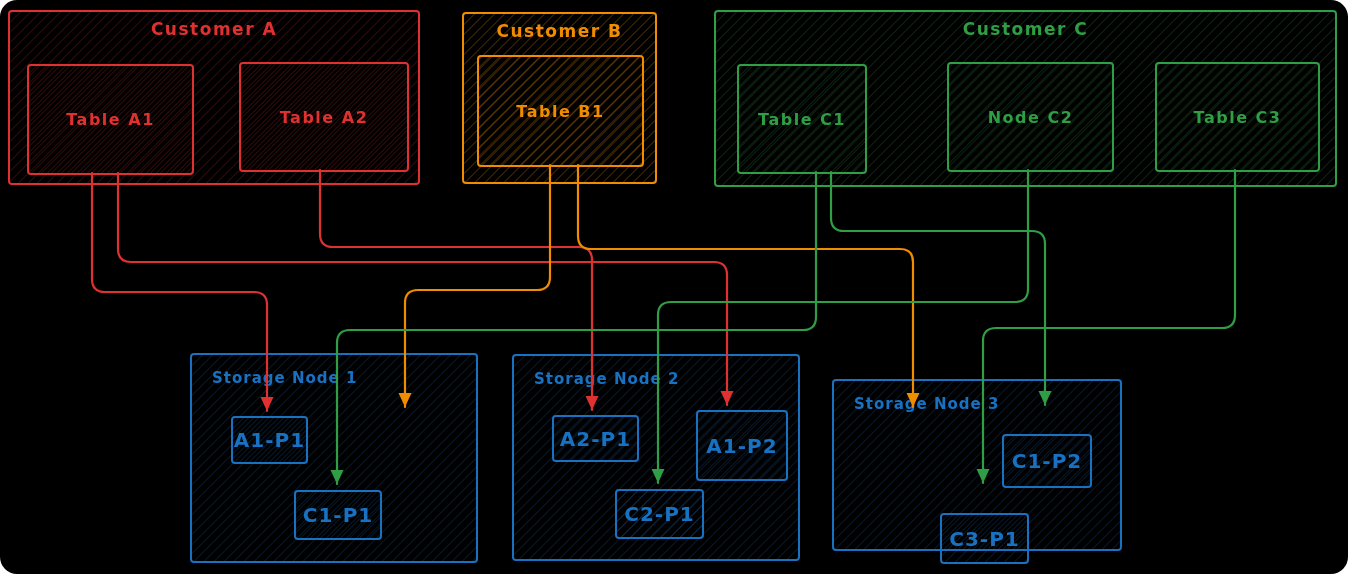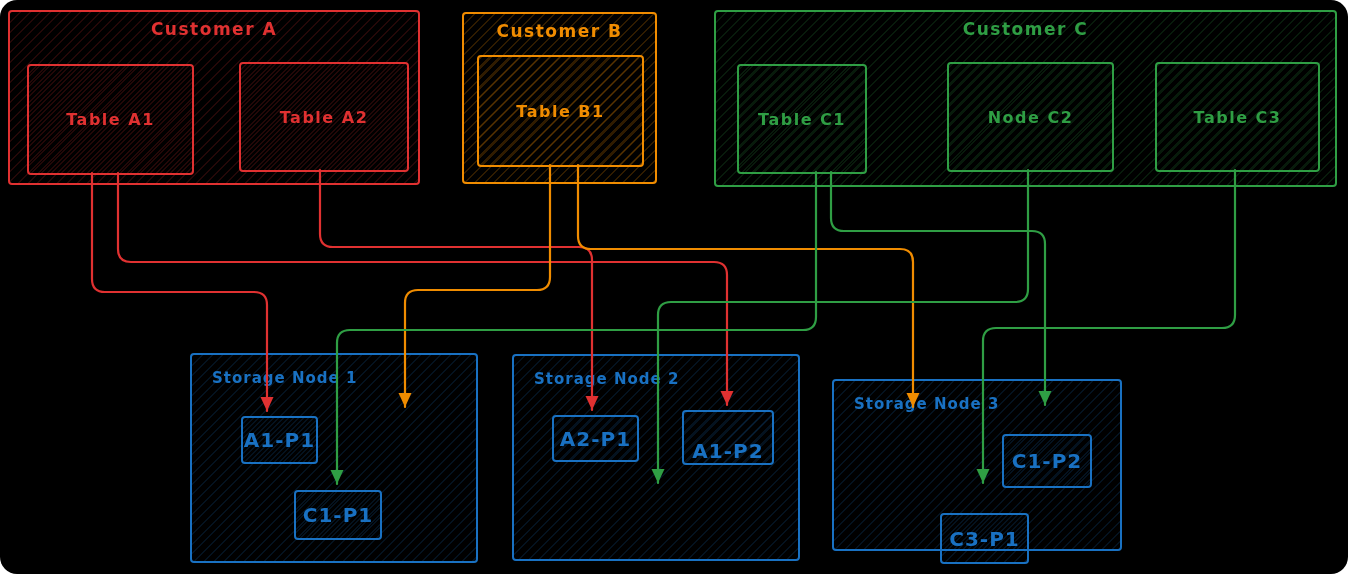--- a/index.html
+++ b/index.html
@@ -62,35 +62,38 @@
     <div class="box green inner table-box" style="left:231px;top:50px;width:167px;height:110px;">
       <span class="lbl">Node C2</span>
     </div>
     <div class="box green inner table-box" style="left:439px;top:50px;width:165px;height:110px;">
       <span class="lbl">Table C3</span>
     </div>
   </div>
 
   <div class="box blue" style="left:190px;top:353px;width:288px;height:210px;">
     <div class="node-title">Storage Node 1</div>
-    <div class="box blue inner part-box" style="left:49px;top:61px;width:77px;height:48px;">
+    <div class="box blue inner part-box" style="left:39px;top:61px;width:77px;height:48px;">
       <span class="lbl">A1-P1</span>
     </div>
     <div class="box blue inner part-box" style="left:102px;top:135px;width:88px;height:50px;">
       <span class="lbl">C1-P1</span>
     </div>
   </div>
 
   <div class="box blue" style="left:512px;top:354px;width:288px;height:207px;">
     <div class="node-title">Storage Node 2</div>
     <div class="box blue inner part-box" style="left:38px;top:59px;width:87px;height:47px;">
       <span class="lbl">A2-P1</span>
     </div>
-    <div class="box blue inner part-box" style="left:168px;top:54px;width:92px;height:55px;align-items:flex-end;">
+    <div class="box blue inner part-box" style="left:182px;top:54px;width:92px;height:71px;">
       <span class="lbl">A1-P2</span>
+    </div>
+    <div class="box blue inner part-box" style="left:101px;top:133px;width:89px;height:50px;">
+      <span class="lbl">C2-P1</span>
     </div>
   </div>
 
   <div class="box blue" style="left:832px;top:355px;width:290px;height:172px;margin-top:24px;">
     <div class="node-title">Storage Node 3</div>
     <div class="box blue inner part-box" style="left:168px;top:53px;width:90px;height:54px;">
       <span class="lbl">C1-P2</span>
     </div>
     <div class="box blue inner part-box" style="left:106px;top:132px;width:89px;height:51px;">
       <span class="lbl">C3-P1</span>

